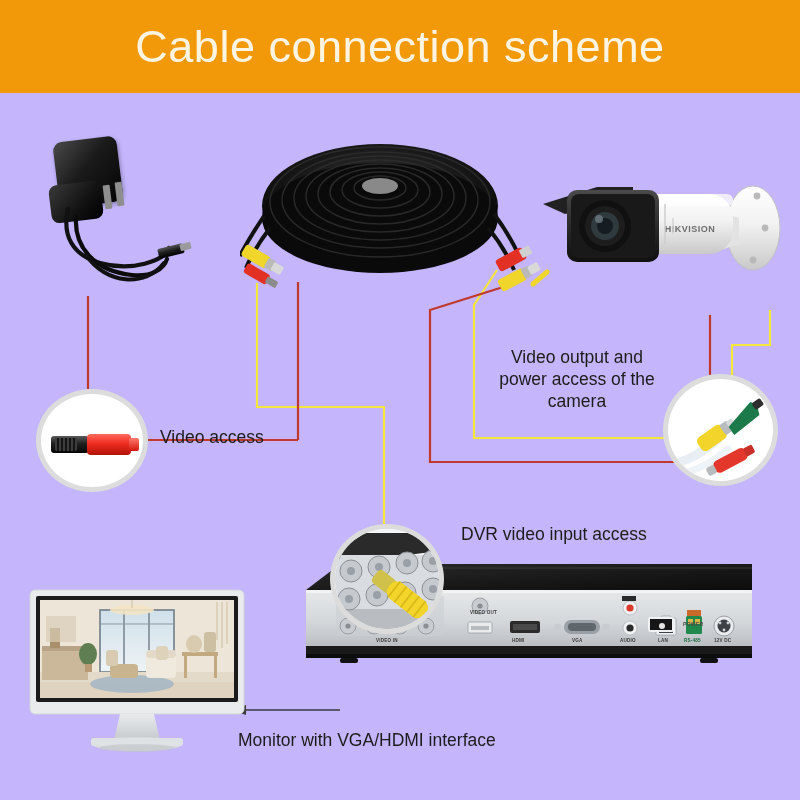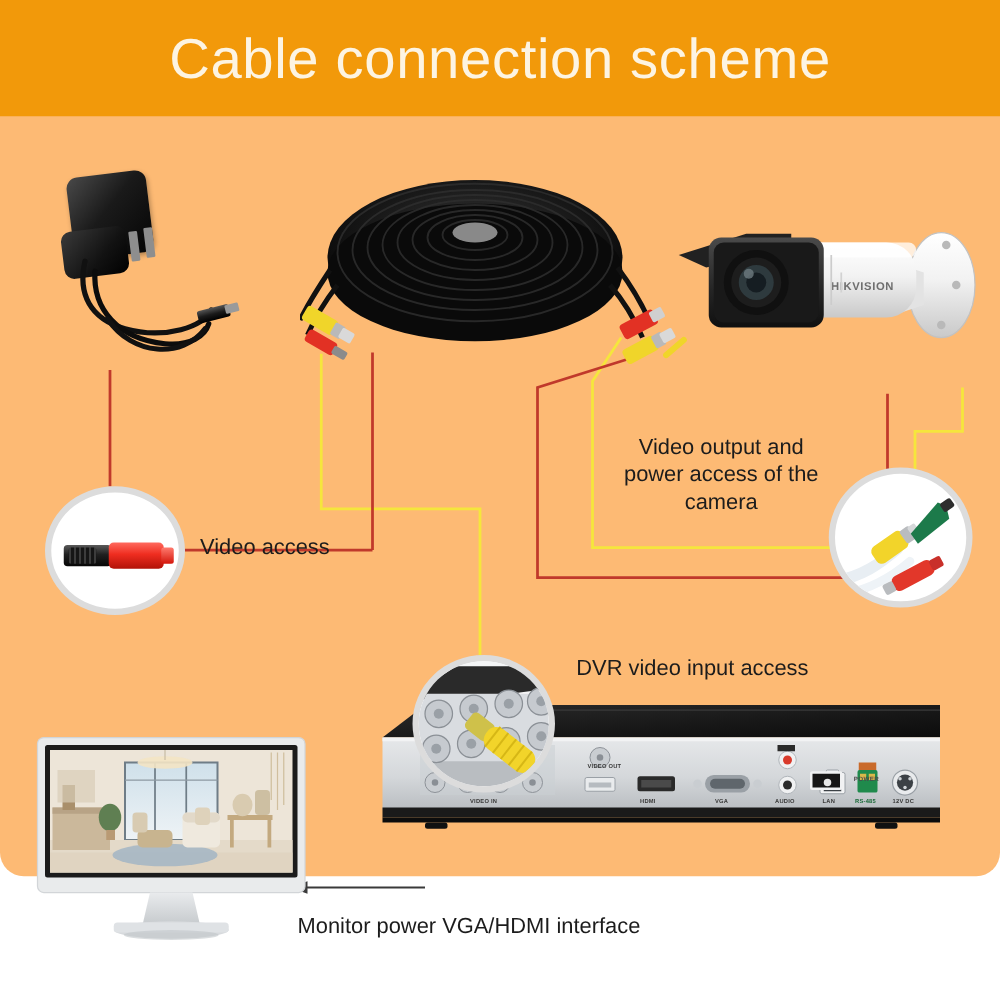--- a/index.html
+++ b/index.html
@@ -6,23 +6,22 @@
   * { box-sizing: border-box; }
   html, body {
     margin: 0; padding: 0;
     width: 800px; height: 800px;
     background: #ffffff;
     font-family: "Liberation Sans", sans-serif;
     overflow: hidden;
   }
   #page {
     position: relative;
-    width: 800px; height: 701px;
-    background: #fdba74;
-    border-radius: 19px;
+    width: 800px; height: 800px;
+    background: #c4b5fd;
   }
 
   
   #header {
     position: absolute; left: 0; top: 0;
     width: 800px; height: 93px;
     background: #f2990a;
     display: flex; align-items: center; justify-content: center;
   }
   #header-title {
@@ -555,15 +554,15 @@
       </g>
     </svg>
   </div>
 
   <div class="label" id="label-power-access">Video access</div>
 
   <div class="label" id="label-dvr-input">DVR video input access</div>
 
   <div class="label" id="label-video-output">Video output and power access of the camera</div>
 
-  <div class="label" id="label-monitor">Monitor power VGA/HDMI interface</div>
+  <div class="label" id="label-monitor">Monitor with VGA/HDMI interface</div>
 
 </div>
 
 </body></html>

